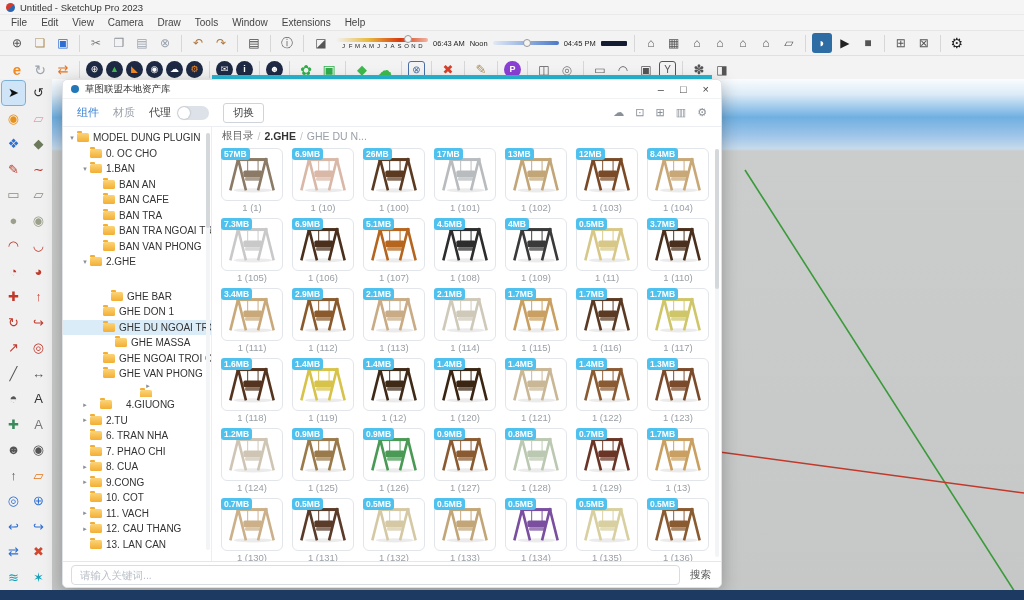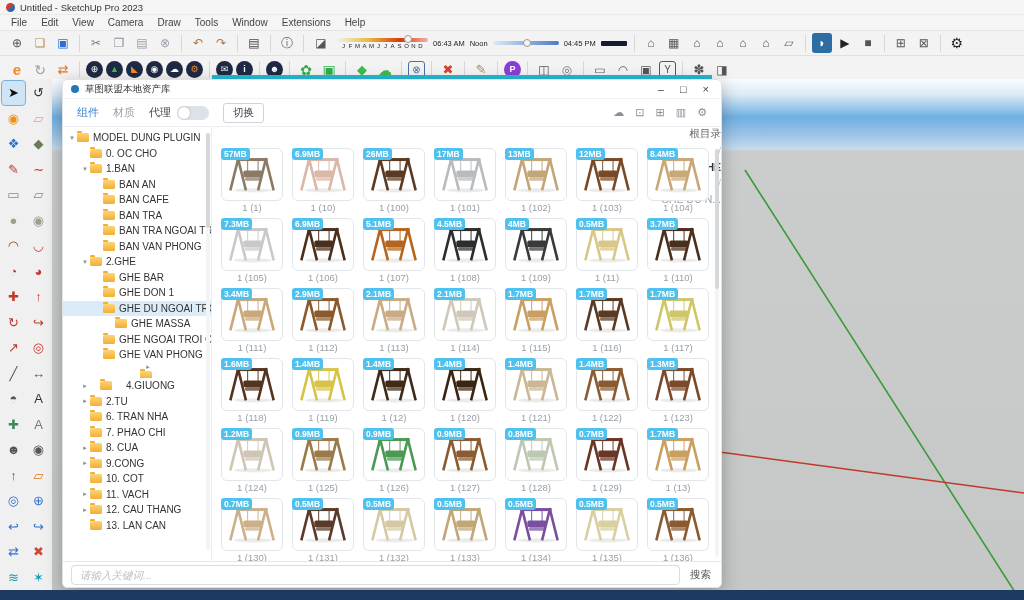--- a/index.html
+++ b/index.html
@@ -69,31 +69,31 @@
   .tree-row{height:15.5px;display:flex;align-items:center;white-space:nowrap;overflow:hidden;cursor:default;}
   .tree-row.sel{background:#d9ecf8;}
   .tarrow{width:10px;font-size:7px;color:#8a8f98;text-align:center;flex:none;}
   .folder{width:12px;height:9px;background:linear-gradient(#fbd478,#f3ae33);border-radius:1.5px;position:relative;margin-right:4px;flex:none;}
   .folder::before{content:"";position:absolute;top:-2px;left:0;width:5px;height:2px;background:#f3ae33;border-radius:1px 1px 0 0;}
   .tlabel{font-size:10px;color:#333;}
   .vscroll{position:absolute;right:1px;top:6px;width:4px;height:96%;background:#f3f4f5;border-radius:2px;}
   .vscroll i{display:block;width:4px;height:110px;background:#d5d8db;border-radius:2px;}
 
   .content{flex:1;display:flex;flex-direction:column;min-width:0;position:relative;}
-  .breadcrumb{height:17px;display:flex;align-items:flex-end;gap:4px;padding-left:10px;font-size:10.5px;flex-direction:column;}
+  .breadcrumb{height:17px;display:flex;align-items:center;gap:4px;padding-left:10px;font-size:10.5px;}
   .bc-root{color:#666;}.bc-sep{color:#c2c6cb;}.bc-cur{color:#333;font-weight:bold;}.bc-leaf{color:#9aa0a8;}
   .grid{flex:1;display:grid;grid-template-columns:repeat(7,64px);column-gap:7px;row-gap:5px;padding:4px 10px 4px 8px;align-content:start;overflow:hidden;}
   .cell{display:flex;flex-direction:column;align-items:center;}
   .card{width:62px;height:53px;background:#fff;border:1px solid #e2e6ea;border-radius:6px;position:relative;display:flex;align-items:center;justify-content:center;cursor:pointer;box-sizing:border-box;}
   .badge{position:absolute;top:-1px;left:-1px;background:#4fc1ef;color:#fff;font-size:8.5px;font-weight:bold;padding:1px 3px;border-radius:3px;line-height:1.2;}
   .clabel{font-size:9.5px;color:#9aa0a6;margin-top:1px;}
 
   .searchbar{height:25px;border-top:1px solid #e5e8eb;display:flex;align-items:center;padding:0 8px;gap:8px;}
   .search-wrap{flex:1;height:18px;border:1px solid #d8dde2;border-radius:4px;display:flex;align-items:center;background:#fff;}
-  .search-wrap input{flex:1;border:none;outline:none;background:transparent;font-size:10.5px;color:#333;padding:0 8px;font-family:"Liberation Sans",sans-serif;font-style:italic;}
+  .search-wrap input{flex:1;border:none;outline:none;background:transparent;font-size:10.5px;color:#333;padding:0 8px;font-family:"Liberation Sans",sans-serif;}
   .search-wrap input::placeholder{color:#b8bfc7;}
   .search-btn{font-size:10.5px;color:#555;cursor:pointer;padding:0 2px;white-space:nowrap;}
 </style>
 </head>
 <body>
 
 <div class="screen">
 
   <div class="titlebar">
     <span class="logo"></span>
@@ -389,21 +389,21 @@
           <div class="tree-row" style="padding-left: 30px;">
             <span class="tarrow"></span>
             <span class="folder"></span>
             <span class="tlabel">BAN VAN PHONG</span>
           </div>
           <div class="tree-row" style="padding-left: 17px;">
             <span class="tarrow">▾</span>
             <span class="folder"></span>
             <span class="tlabel">2.GHE</span>
           </div>
-          <div class="tree-row" style="padding-left: 30px;">
+          <div class="tree-row" style="padding-left: 38px; margin-top: 19px;">
             <span class="tarrow"></span>
             <span class="folder"></span>
             <span class="tlabel">GHE BAR</span>
           </div>
           <div class="tree-row" style="padding-left: 30px;">
             <span class="tarrow"></span>
             <span class="folder"></span>
             <span class="tlabel">GHE DON 1</span>
           </div>
           <div class="tree-row sel" style="padding-left: 30px;">

